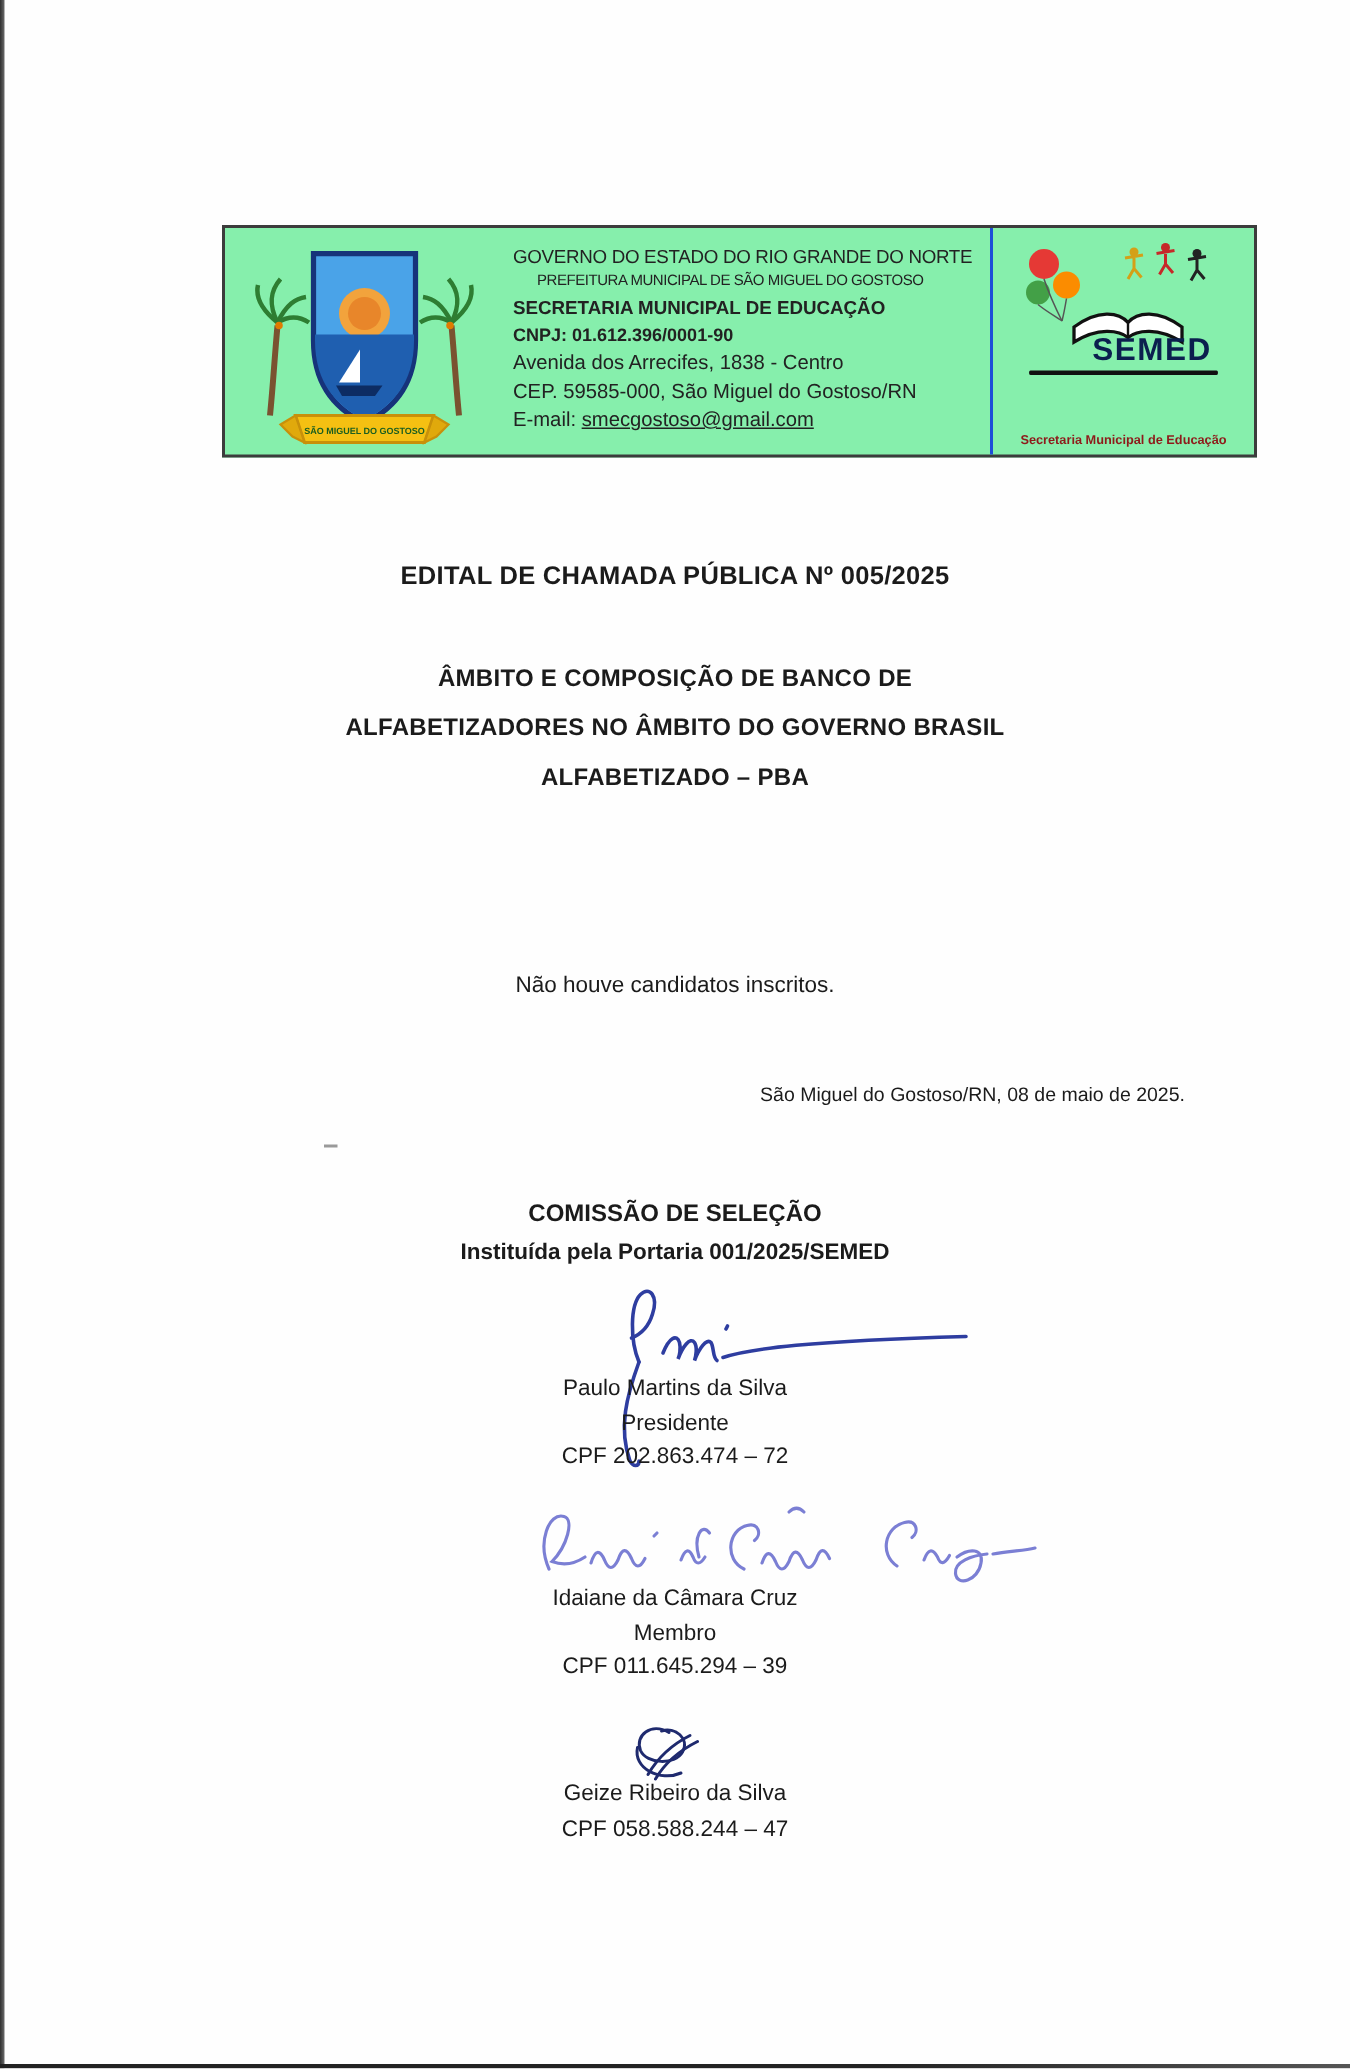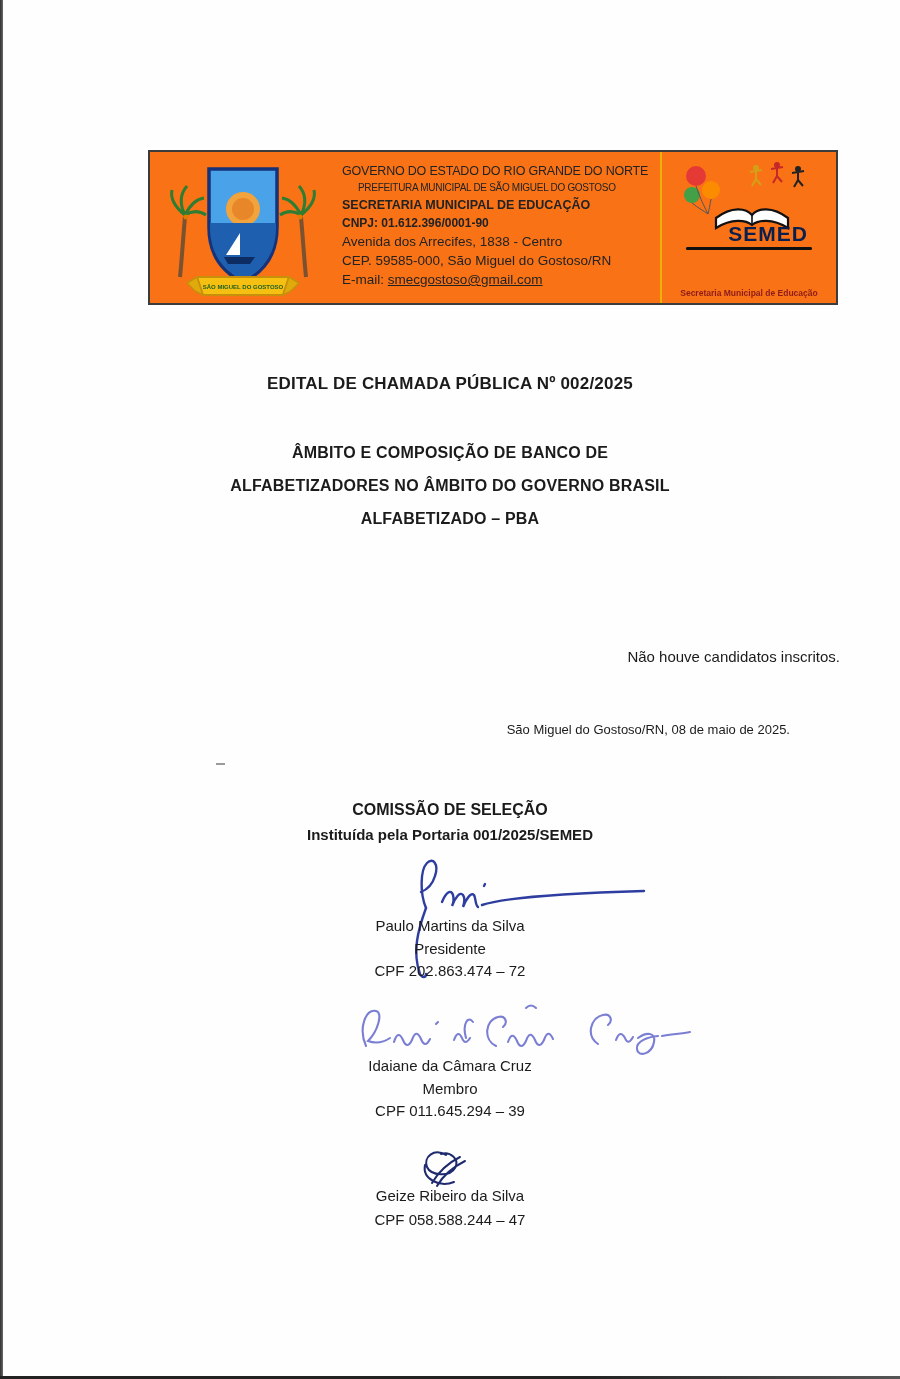--- a/index.html
+++ b/index.html
@@ -14,46 +14,46 @@
     overflow:hidden;
   }
   
   .scan-left { position:absolute; left:0; top:0; width:3px; height:100%; background:linear-gradient(to right,#2f2f2f,#6b6b6b); }
   .scan-bottom { position:absolute; left:0; bottom:0; width:100%; height:3px; background:linear-gradient(to right,#222 65%,#555); }
   .scan-mark { position:absolute; left:216px; top:763px; width:9px; height:2px; background:#9a9a9a; }
 
   
   .letterhead {
     position:absolute; left:148px; top:150px; width:690px; height:155px;
-    border:2px solid #3c3c3c; display:flex; background:#f97316;
+    border:2px solid #3c3c3c; display:flex; background:#86efac;
   }
   .lh-left { width:186px; display:flex; align-items:center; justify-content:center; }
   .lh-center { flex:1; padding:11px 4px 6px 6px; }
-  .lh-right { width:176px; border-left:2px solid #eab308; display:flex; flex-direction:column; align-items:center; justify-content:flex-start; padding-top:8px; position:relative; }
+  .lh-right { width:176px; border-left:2px solid #1d4ed8; display:flex; flex-direction:column; align-items:center; justify-content:flex-start; padding-top:8px; position:relative; }
 
   .lh-line { white-space:nowrap; color:#222; }
   .lh-l0 { font-size:12.5px; line-height:17px; letter-spacing:-0.2px; }
   .lh-l1 { font-size:10px; font-weight:400; line-height:16px; letter-spacing:-0.3px;margin-left:16px; }
   .lh-l2 { font-size:12.5px; font-weight:700; line-height:18px; }
   .lh-l3 { font-size:12px; font-weight:700; line-height:18px; }
   .lh-l4 { font-size:13.5px; line-height:19px; }
   .lh-l5 { font-size:13.5px; line-height:19px; }
   .lh-l6 { font-size:13.5px; line-height:19px; }
   .email-link { color:#222; text-decoration:underline; cursor:pointer; }
 
   .semed-title { font-size:21px; font-weight:700; color:#0b1f4e; letter-spacing:1px; margin-top:-14px; margin-left:38px; }
   .semed-swoosh { width:126px; height:3px; background:#111; border-radius:2px/3px; margin-top:1px; }
   .semed-subtitle { position:absolute; bottom:5px; left:0; right:0; text-align:center; font-size:8.5px; font-weight:700; color:#8e1b1b; }
 
   
   .abs-center { position:absolute; left:60px; right:60px; text-align:center; }
   .doc-title { top:374px; font-size:17px; font-weight:700; letter-spacing:0.2px; }
   .doc-subtitle { top:436px; font-size:16px; font-weight:700; line-height:33px; letter-spacing:0.2px; }
   .section-title { top:576px; font-size:16px; font-weight:700; }
-  .body-text { top:648px; font-size:15px;text-align:right; }
+  .body-text { top:648px; font-size:15px; }
   .date-line { top:722px; font-size:13px; text-align:right; right:110px; left:60px; }
   .commission { top:797px; font-size:16px; font-weight:700; line-height:25px; }
   .commission .sub { font-size:15px; }
 
   .sig-name { font-size:15px; }
   .sig-svg { position:absolute; pointer-events:none; }
   .n1 { top:917px; } .r1 { top:940px; } .c1 { top:962px; }
   .n2 { top:1057px; } .r2 { top:1080px; } .c2 { top:1102px; }
   .n3 { top:1187px; } .c3 { top:1211px; }
 </style>
@@ -136,21 +136,21 @@
 
         <path d="M42,58 C58,46 72,48 78,55 C84,48 98,46 114,58 L114,68 C98,58 84,60 78,65 C72,60 58,58 42,68 Z" fill="#ffffff" stroke="#111" stroke-width="2.2"></path>
         <path d="M78,55 L78,65" stroke="#111" stroke-width="1.6"></path>
       </svg>
       <div class="semed-title">SEMED</div>
       <div class="semed-swoosh"></div>
       <div class="semed-subtitle">Secretaria Municipal de Educação</div>
     </div>
   </div>
 
-  <div class="abs-center doc-title">EDITAL DE CHAMADA PÚBLICA Nº 002/2025</div>
+  <div class="abs-center doc-title">EDITAL DE CHAMADA PÚBLICA Nº 005/2025</div>
 
   <div class="abs-center doc-subtitle">
     <div>ÂMBITO E COMPOSIÇÃO DE BANCO DE</div>
     <div>ALFABETIZADORES NO ÂMBITO DO GOVERNO BRASIL</div>
     <div>ALFABETIZADO – PBA</div>
   </div>
 
 
   <div class="abs-center body-text">Não houve candidatos inscritos.</div>
 

